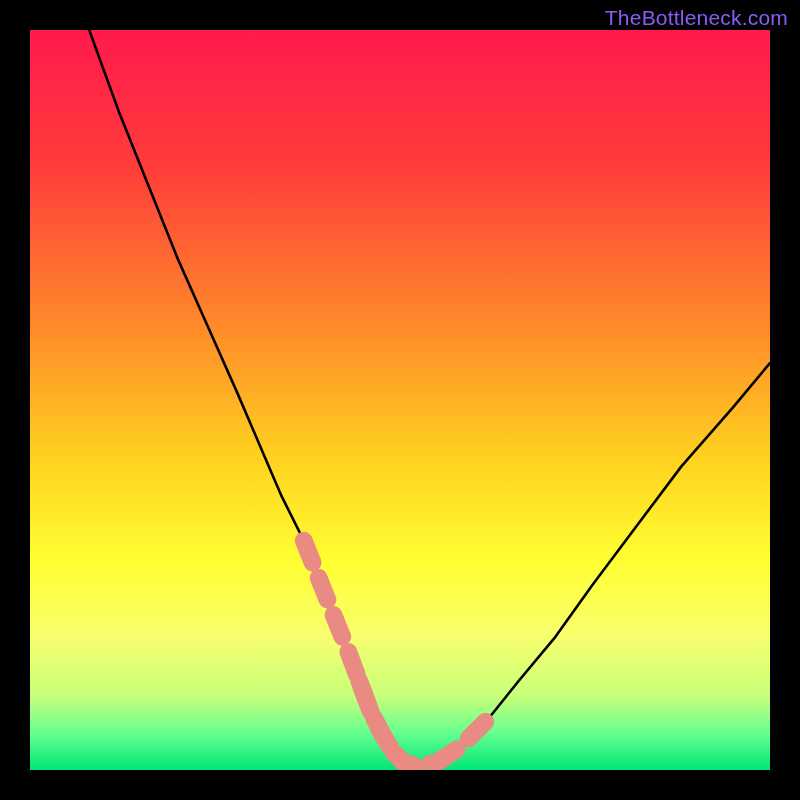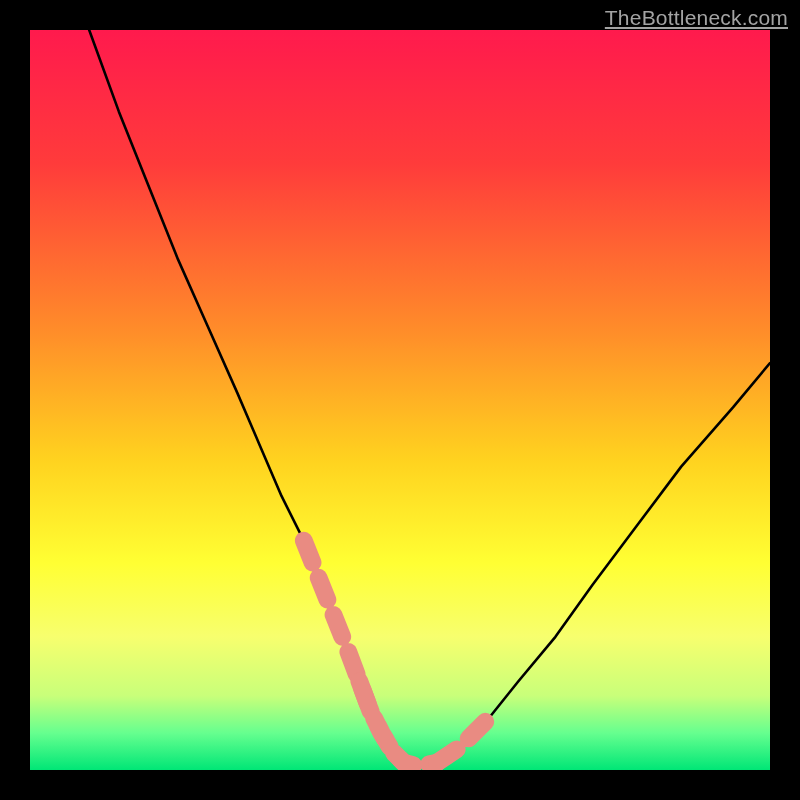--- a/index.html
+++ b/index.html
@@ -34,25 +34,24 @@
     height: 100%;
   }
   .curve {
     position: absolute;
     inset: 0;
   }
   .watermark {
     position: absolute;
     top: 6px;
     right: 12px;
-    color: #a3a3a3;
+    color: #8b5cf6;
     font-size: 21px;
     font-weight: 500;
     letter-spacing: 0.2px;
-    text-decoration: underline;
   }
 </style>
 </head>
 <body>
 
 <div class="frame">
   <div class="plot-area">
     <div class="gradient">
       <svg viewBox="0 0 100 100" preserveAspectRatio="none">
         <defs>

